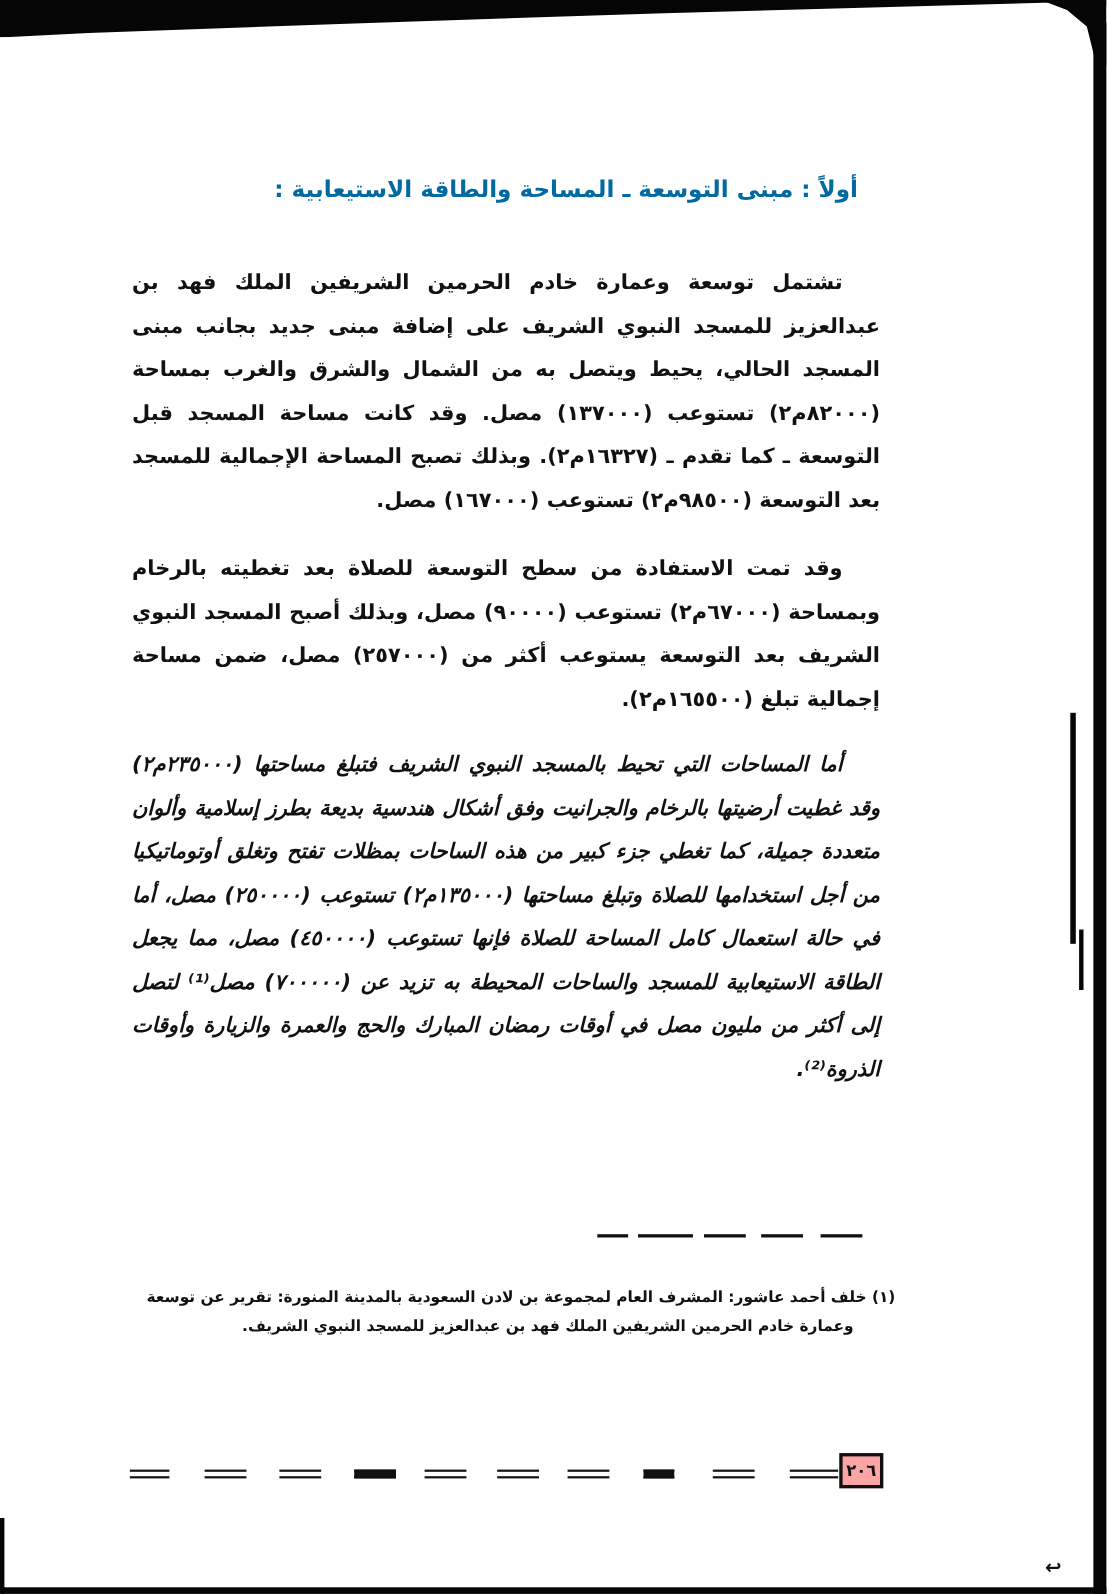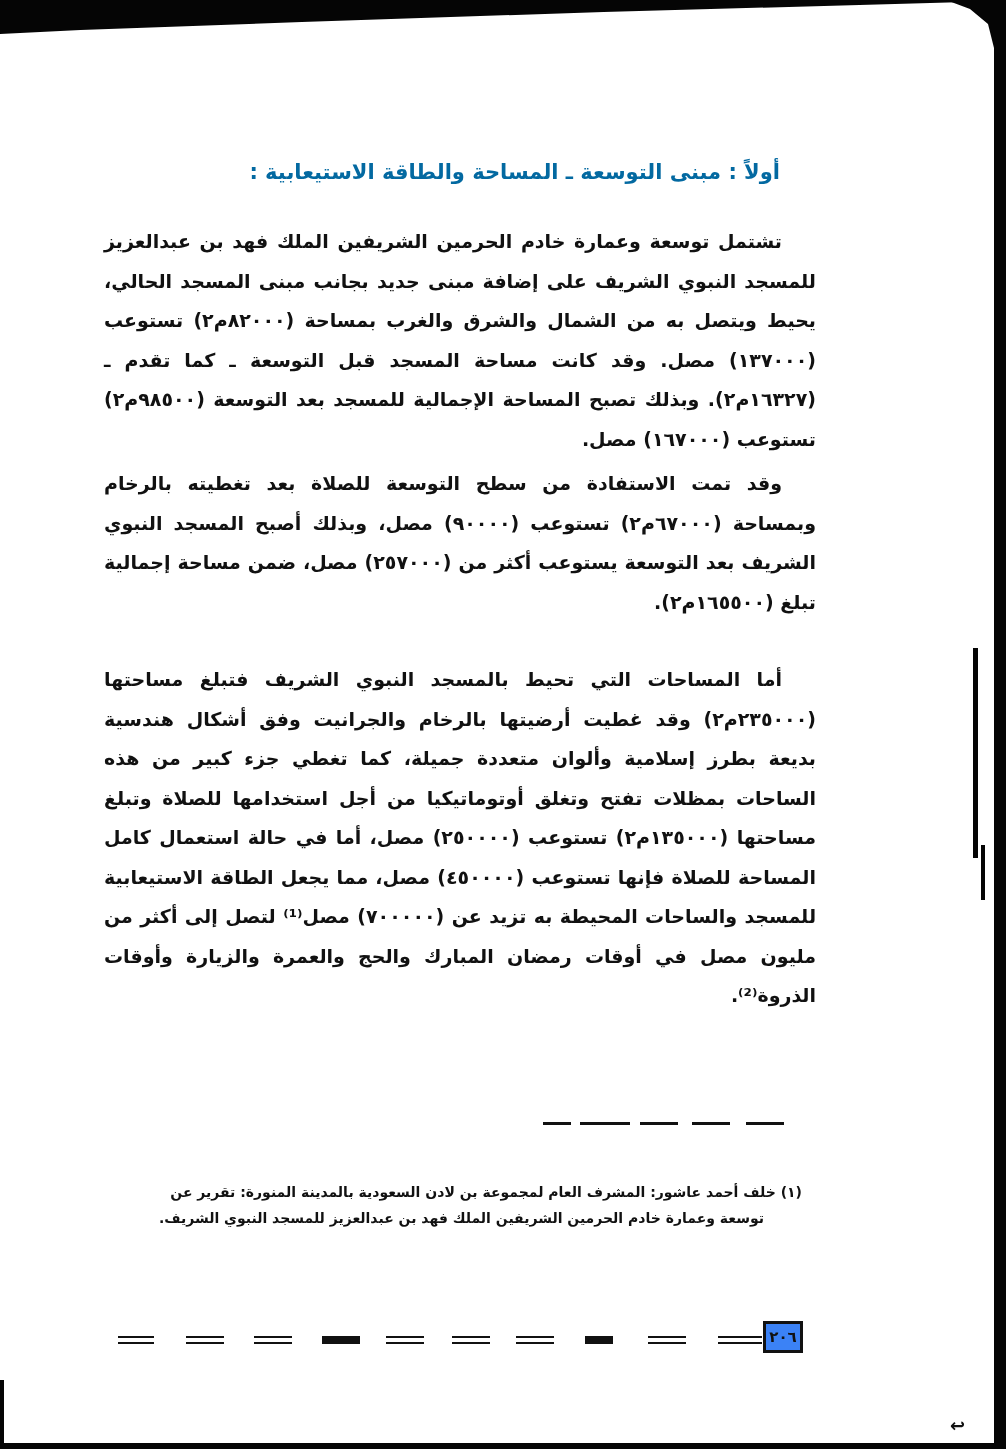--- a/index.html
+++ b/index.html
@@ -35,47 +35,47 @@
   }
   .scan-mark {
     position:absolute; left:950px; top:1415px; font-size:18px; font-weight:bold; color:#111;
   }
 
   .text-block {
     position:absolute; left:104px; width:712px; direction:rtl; text-align:justify;
     font-family:"DejaVu Sans", sans-serif; font-weight:bold;
     font-size:19px; line-height:39.5px; color:#111;
   }
-  .text-block p { margin:0; text-indent:34px; text-align-last:right; }
+  .text-block p { margin:16px; text-indent:34px; text-align-last:right; }
   .heading {
     position:absolute; right:226px; top:160px; direction:rtl;
     font-weight:bold; font-size:21px; color:#0369a1;
   }
   #para1 { top:222px; }
-  #para2 { top:464px; }
-  #para3 { top:660px; }
+  #para2 { top:482px; }
+  #para3 { top:660px;font-style:italic; }
 
   .fn-separator {
     position:absolute; top:1122px; height:3px; background:#111;
   }
   .footnotes {
     position:absolute; left:106px; width:712px; top:1163px; direction:rtl;
     font-weight:bold; font-size:14px; line-height:26px; color:#111;
   }
-  .footnote { margin:16px; padding-right:38px; text-indent:-38px; text-align:right; }
+  .footnote { margin:4px; padding-right:38px; text-indent:-38px; text-align:right; }
 
   .footer-rule {
     position:absolute; top:1336px; height:8px;
     border-top:2px solid #111; border-bottom:2px solid #111; box-sizing:border-box;
   }
   .page-number-box {
     position:absolute; left:763px; top:1321px; width:40px; height:32px;
     border:3px solid #111; box-sizing:border-box;
     display:flex; align-items:center; justify-content:center;
-    font-weight:bold; font-size:15px; direction:rtl; color:#111; background:#3b82f6;
+    font-weight:bold; font-size:15px; direction:rtl; color:#111; background:#fca5a5;
   }
 </style>
 </head>
 <body>
 
 <div class="scan-top-black"></div>
 <div class="scan-top-corner"></div>
 <div class="scan-right-edge"></div>
 <div class="scan-right-inner"></div>
 <div class="scan-right-inner2"></div>

